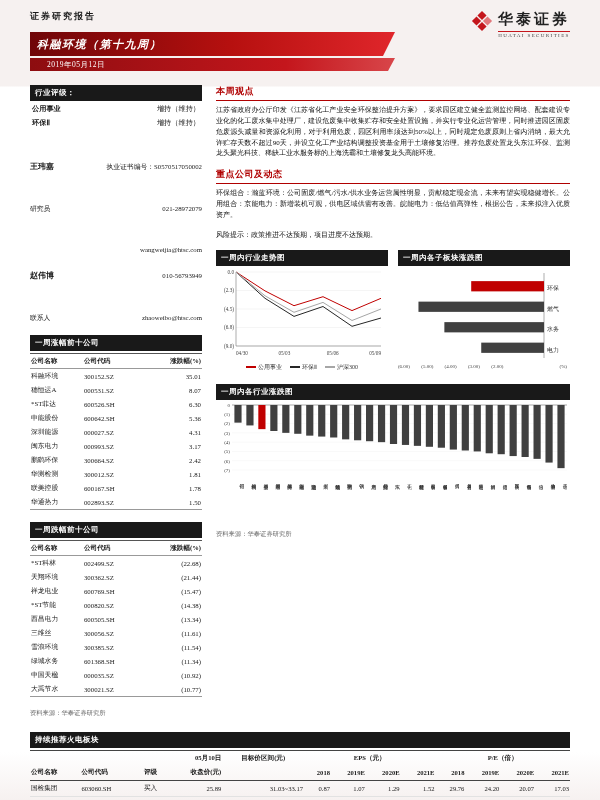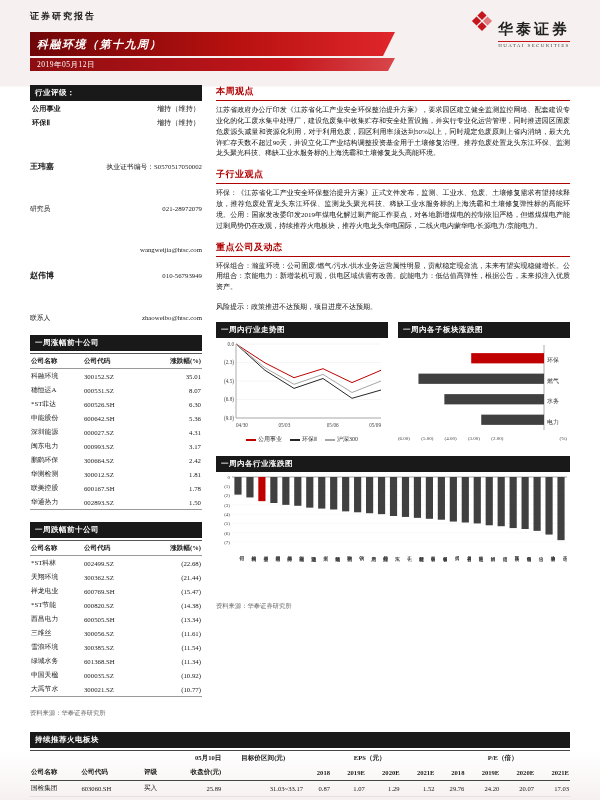--- a/index.html
+++ b/index.html
@@ -9,34 +9,34 @@
     color:#1a1a1a; background:#fff;
   }
   .page {
     width:600px; height:800px; padding:10px 30px 8px; position:relative; overflow:hidden;
     background:linear-gradient(180deg,#f6f1f0 0px,#f6f1f0 86px,#ffffff 87px,#ffffff 752px,#f6f1f0 800px);
     font-family:Liberation Serif, serif;
   }
   
   .report-tag { font-size:9px; font-weight:bold; letter-spacing:2px; }
   .brand { position:absolute; top:10px; right:30px; display:flex; align-items:flex-start; gap:5px; }
-  .brand-text { text-align:center;margin-top:10px; }
+  .brand-text { text-align:center; }
   .brand-cn { font-size:15px; font-weight:bold; letter-spacing:3px; color:#222; }
   .brand-en { font-size:5px; letter-spacing:1.4px; color:#444; border-top:1.5px solid #c4161c; margin-top:2px; padding-top:1px; }
   .banner {
     margin-top:9px; width:365px; height:24px; display:flex; align-items:center;
     background:linear-gradient(90deg,#6f0608,#b6100f 55%,#e0262b);
     clip-path:polygon(0 0,100% 0,calc(100% - 12px) 100%,0 100%);
   }
   .banner-title { color:#fff; font-weight:bold; font-style:italic; font-size:11px; padding-left:7px; letter-spacing:1.5px; }
   .banner-date {
     width:365px; height:13px; margin-top:2px; line-height:13px;
     background:linear-gradient(90deg,#8d0d10,#c4161c 70%,#d8464a);
     clip-path:polygon(0 0,100% 0,calc(100% - 7px) 100%,0 100%);
-    color:#fff; font-size:7.5px; padding-left:7px; letter-spacing:0.5px;
+    color:#fff; font-size:7.5px; padding-left:17px; letter-spacing:0.5px;
   }
   
   .cols { display:flex; gap:14px; margin-top:14px; }
   .left { width:172px; flex:none; }
   .right { flex:1; min-width:0; }
   .bar {
     background:#191919; color:#fff; font-size:7.5px; font-weight:bold;
     padding:3px 5px; letter-spacing:0.5px;
   }
   .rating-row { display:flex; justify-content:space-between; font-size:7.2px; padding:3px 2px 1px; }
@@ -274,24 +274,20 @@
       <div class="source">资料来源：华泰证券研究所</div>
     </div>
 
     <div class="right">
 
       <div class="sec">
         <div class="sec-title">本周观点</div>
         <div class="sec-body">江苏省政府办公厅印发《江苏省化工产业安全环保整治提升方案》，要求园区建立健全监测监控网络、配套建设专业化的化工废水集中处理厂，建设危废集中收集贮存和安全处置设施，并实行专业化运营管理，同时推进园区固废危废源头减量和资源化利用，对于利用危废，园区利用率须达到50%以上，同时规定危废原则上省内消纳，最大允许贮存天数不超过90天，并设立化工产业结构调整投资基金用于土壤修复治理。推荐危废处置龙头东江环保、监测龙头聚光科技、稀缺工业水服务标的上海洗霸和土壤修复龙头高能环境。</div>
       </div>
 
-      <div class="sec">
-        <div class="sec-title">子行业观点</div>
-        <div class="sec-body">环保：《江苏省化工产业安全环保整治提升方案》正式文件发布，监测、工业水、危废、土壤修复需求有望持续释放，推荐危废处置龙头东江环保、监测龙头聚光科技、稀缺工业水服务标的上海洗霸和土壤修复弹性标的高能环境。公用：国家发改委印发2019年煤电化解过剩产能工作要点，对各地新增煤电的控制依旧严格，但燃煤煤电产能过剩局势仍在改观，持续推荐火电板块，推荐火电龙头华电国际，二线火电内蒙华电/长源电力/京能电力。</div>
-      </div>
 
       <div class="sec">
         <div class="sec-title">重点公司及动态</div>
         <div class="sec-body">环保组合：瀚蓝环境：公司固废/燃气/污水/供水业务运营属性明显，贡献稳定现金流，未来有望实现稳健增长。公用组合：京能电力：新增装机可观，供电区域供需有改善。皖能电力：低估值高弹性，根据公告，未来拟注入优质资产。</div>
       </div>
 
       <div class="risk">风险提示：政策推进不达预期，项目进度不达预期。</div>
 
       <div class="charts-row">
         <div class="chart-box">

